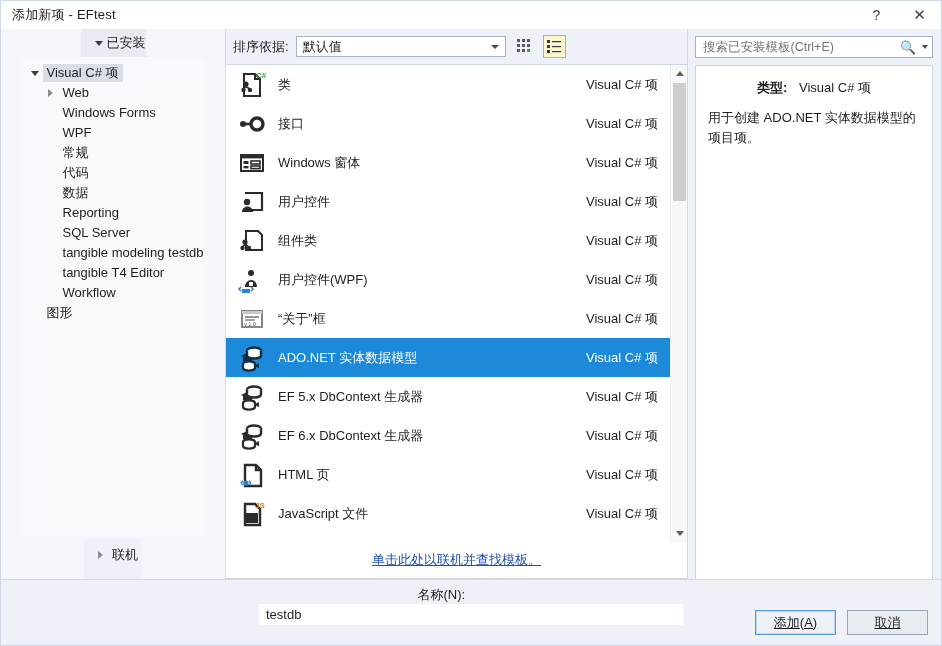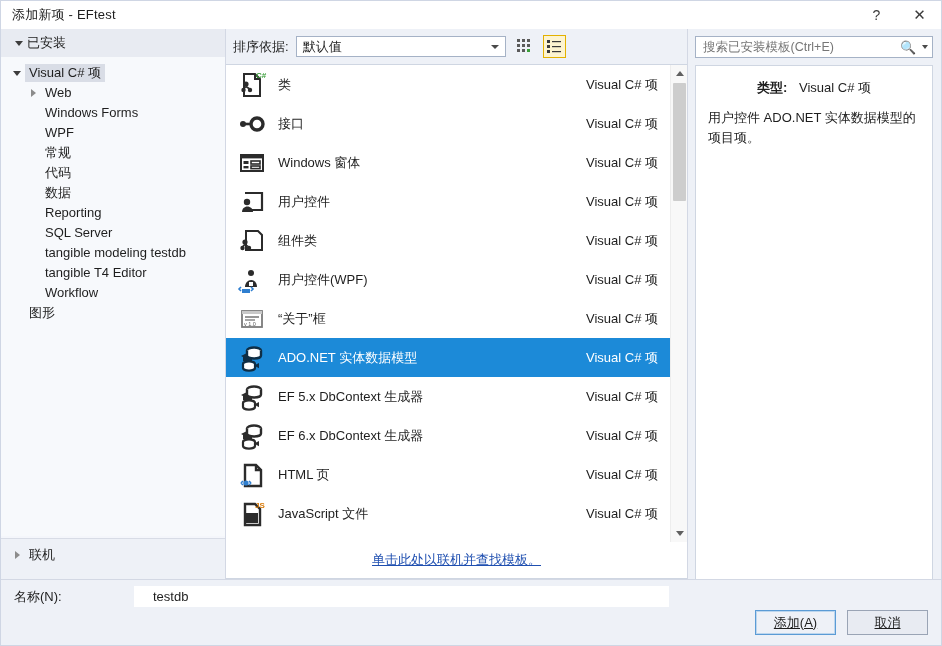--- a/index.html
+++ b/index.html
@@ -63,20 +63,21 @@
   }
 
   
   .leftpane {
     width: 225px;
     flex: 0 0 225px;
     background: #f4f6fb;
     border-right: 1px solid #d3d8e4;
     display: flex;
     flex-direction: column;
+    align-items: center;
   }
   .installed-header {
     height: 28px;
     display: flex;
     align-items: center;
     padding-left: 10px;
     background: #e8ebf2;
     font-size: 13px;
     color: #1e1e1e;
   }
@@ -289,28 +290,29 @@
     background: #eef1f7;
     border-top: 1px solid #d3d8e4;
     position: relative;
   }
   .namerow {
     position: absolute;
     left: 0; top: 6px;
     display: flex;
     align-items: center;
     width: 100%;
+    flex-direction: column;
   }
   .namelabel { width: 133px; padding-left: 13px; font-size: 13px; }
   .nameinput {
-    width: 535px; height: 21px;
+    width: 424px; height: 21px;
     background: #ffffff;
     border: 1px solid #ffffff;
     display: flex; align-items: center;
-    padding-left: 18px;
+    padding-left: 6px;
     font-size: 13px;
   }
   .btnrow {
     position: absolute;
     right: 13px; bottom: 10px;
     display: flex;
     gap: 11px;
     text-decoration: underline;
   }
   .btn {
@@ -645,21 +647,21 @@
       <div class="search">
         <span class="ph">搜索已安装模板(Ctrl+E)</span>
         <span class="mag">🔍</span>
         <span class="drop"></span>
       </div>
       <div class="details">
         <div class="typerow">
           <b>类型:</b>
           <span class="typeval">Visual C# 项</span>
         </div>
-        <div class="desc">用户控件 ADO.NET 实体数据模型的项目项。</div>
+        <div class="desc">用于创建 ADO.NET 实体数据模型的项目项。</div>
       </div>
     </div>
   </div>
 
   <div class="footer">
     <div class="namerow">
       <span class="namelabel">
         <span>名称(N):</span>
       </span>
       <span class="nameinput">testdb</span>

